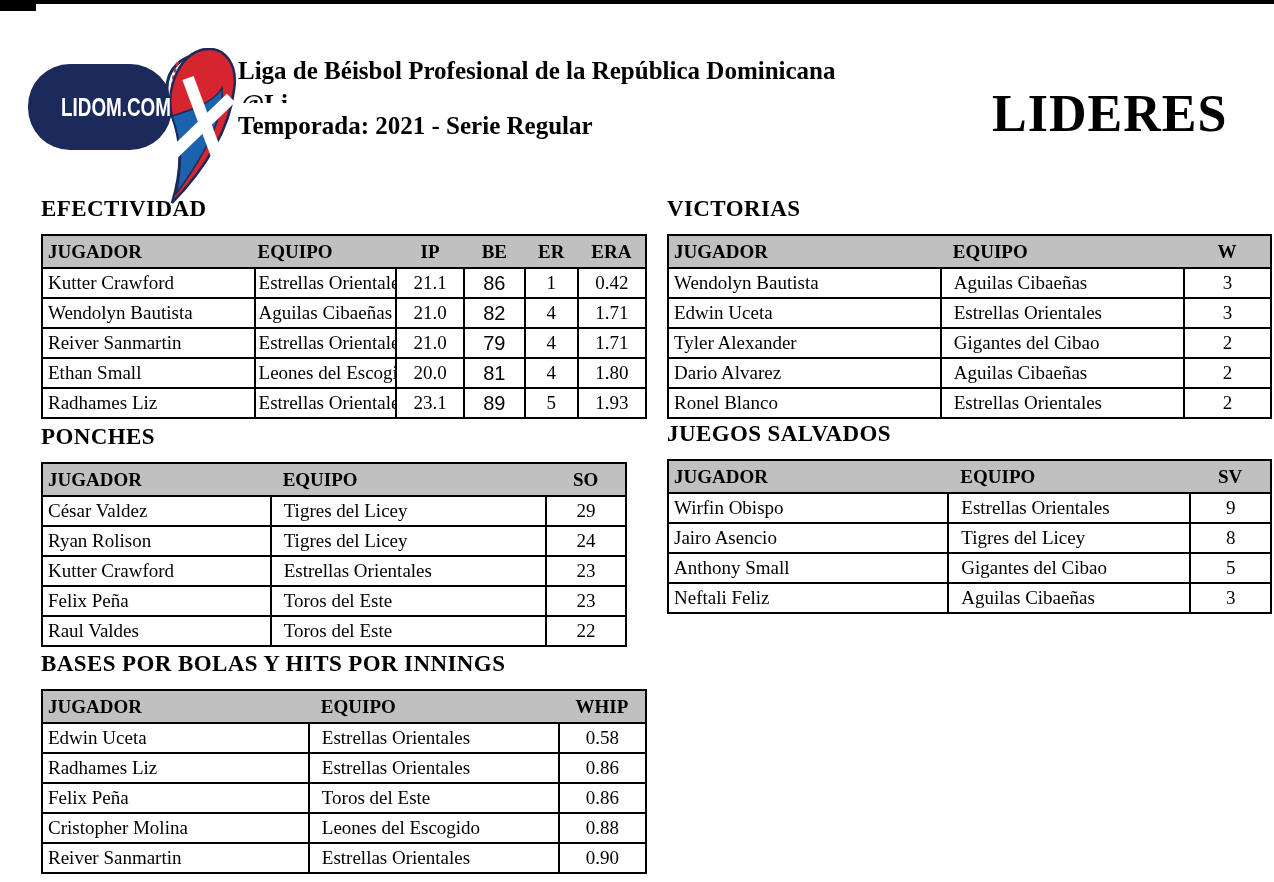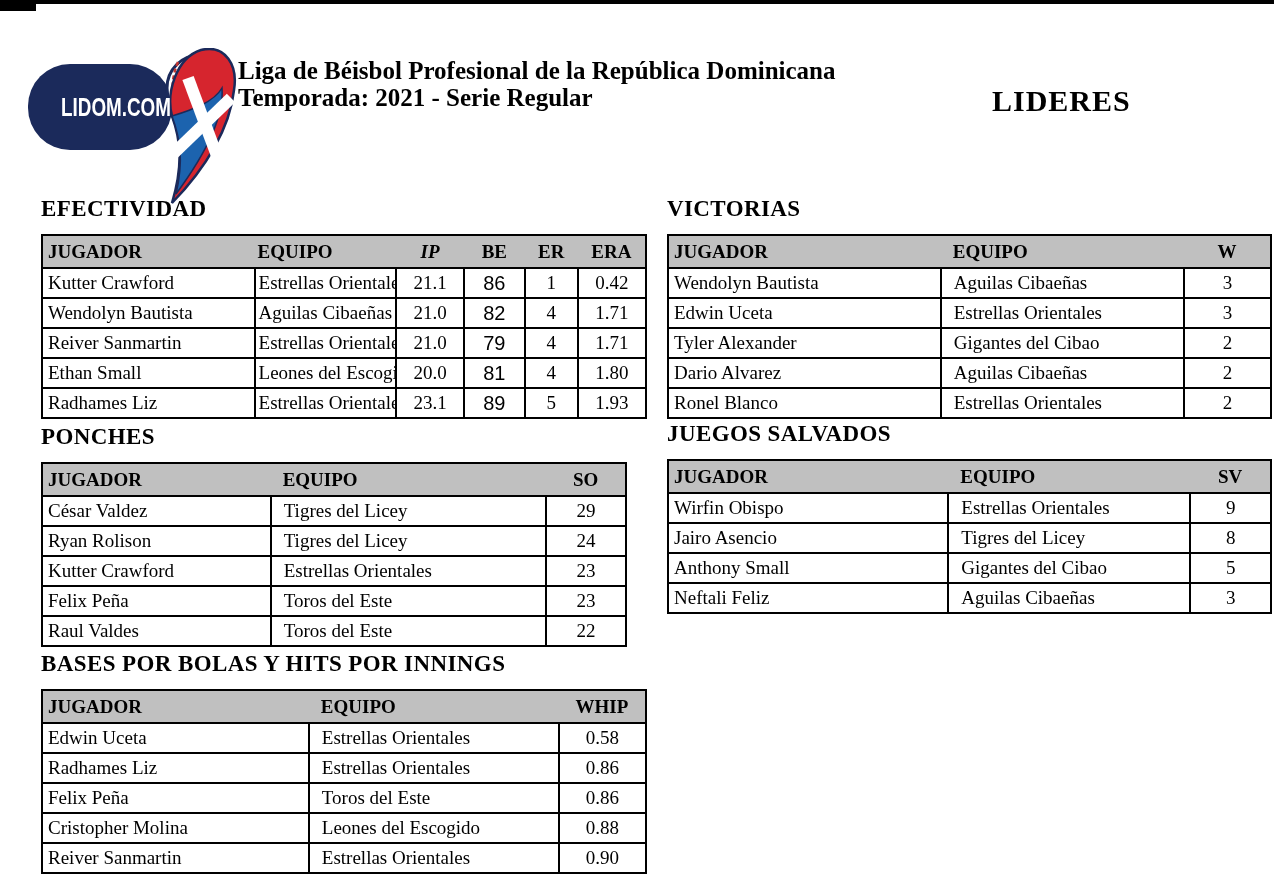--- a/index.html
+++ b/index.html
@@ -8,22 +8,22 @@
     font-family:"Liberation Serif", serif;color:#000;
   }
   
   .edge-top{position:absolute;left:0;top:0;width:100%;height:4px;background:#000;}
   .edge-corner{position:absolute;left:0;top:0;width:36px;height:11px;background:#000;}
 
   
   .logo-svg{position:absolute;left:26px;top:48px;width:215px;height:160px;}
   .league-title{position:absolute;left:238px;top:57px;font-size:25px;font-weight:bold;white-space:nowrap;}
   .obscured{position:absolute;left:241px;top:90px;font-size:25px;font-weight:bold;height:13px;overflow:hidden;line-height:28px;}
-  .season{position:absolute;left:238px;top:84px;font-size:25px;font-weight:bold;white-space:nowrap;background:#fff;}
-  .lideres{position:absolute;left:992px;top:84px;font-size:30px;font-weight:bold;letter-spacing:1px;}
+  .season{position:absolute;left:238px;top:112px;font-size:25px;font-weight:bold;white-space:nowrap;background:#fff;}
+  .lideres{position:absolute;left:992px;top:84px;font-size:52px;font-weight:bold;letter-spacing:1px;}
 
   
   .stat-section{position:absolute;padding-left:19px;}
   .stat-section h2{margin:0 0 12px 0;font-size:23px;font-weight:bold;letter-spacing:.4px;}
   table{border-collapse:collapse;table-layout:fixed;width:100%;border:2px solid #000;background:#fff;}
   th{
     background:var(--hdr-bg,#c0c0c0);
     border-top:2px solid #000;border-bottom:2px solid #000;border-left:none;border-right:none;
     font-weight:bold;height:29px;font-size:19px;overflow:hidden;white-space:nowrap;
   }
@@ -73,21 +73,21 @@
   <div class="season">Temporada: 2021 - Serie Regular</div>
   <div class="lideres">LIDERES</div>
 
   <section class="stat-section" id="sec-efectividad">
     <h2>EFECTIVIDAD</h2>
     <table id="t-efectividad">
         <thead>
           <tr>
             <th class="al-left c0" style="width: 35.2%;">JUGADOR</th>
             <th class="al-left c1" style="width: 23.6%;">EQUIPO</th>
-            <th class="al-center c2" style="width: 11.2%; font-style: italic;">IP</th>
+            <th class="al-center c2" style="width: 11.2%;">IP</th>
             <th class="al-center c3" style="width: 10.1%;">BE</th>
             <th class="al-center c4" style="width: 8.7%;">ER</th>
             <th class="al-center c5" style="width: 11.2%;">ERA</th>
           </tr>
         </thead>
         <tbody>
           <tr>
             <td class="al-left c0">Kutter Crawford</td>
             <td class="al-left c1">Estrellas Orientales</td>
             <td class="al-center c2">21.1</td>

